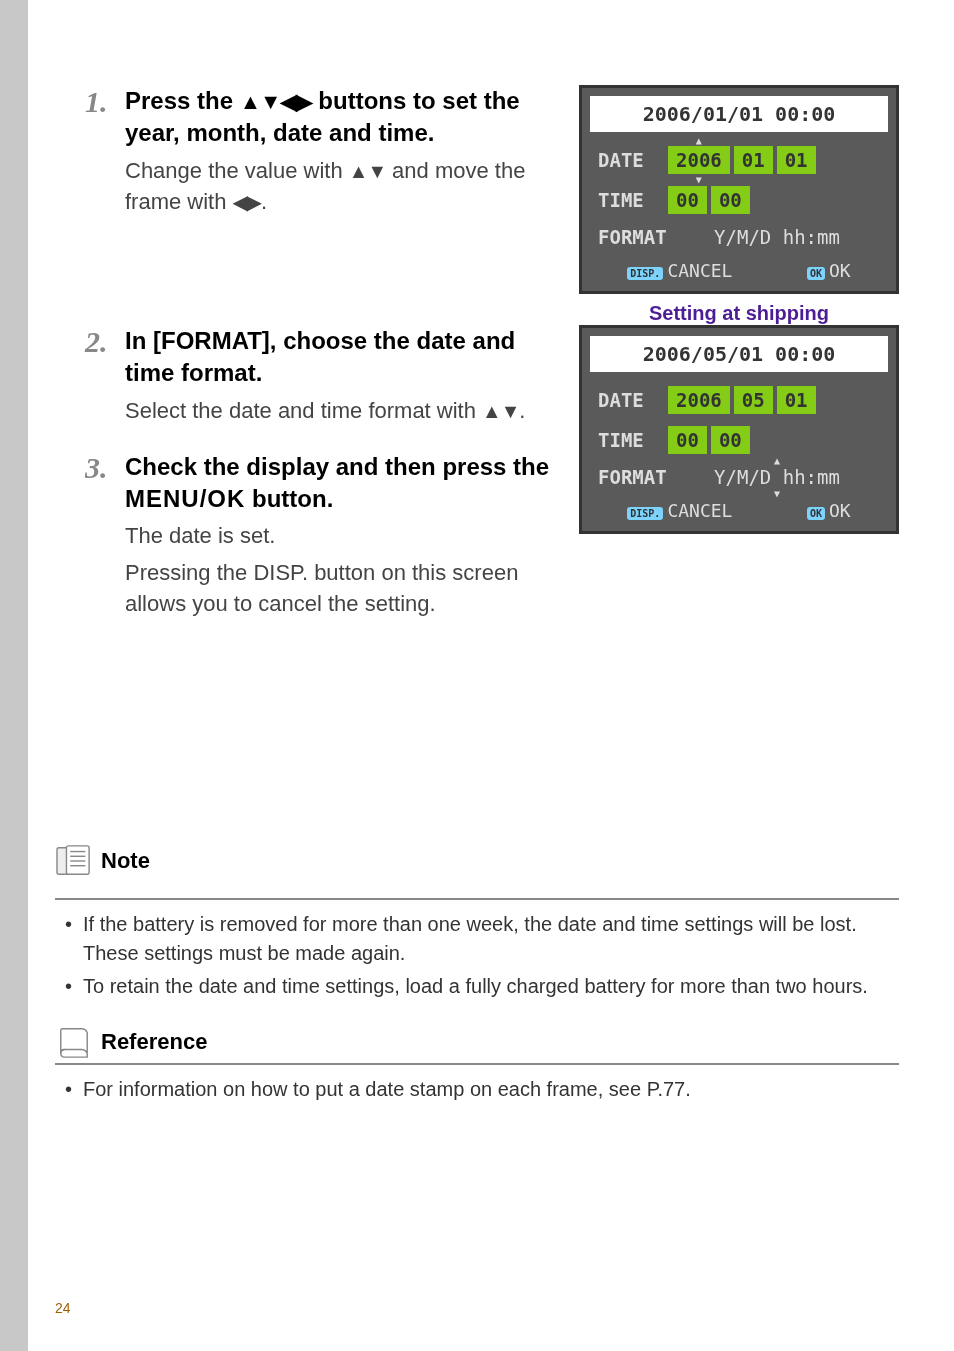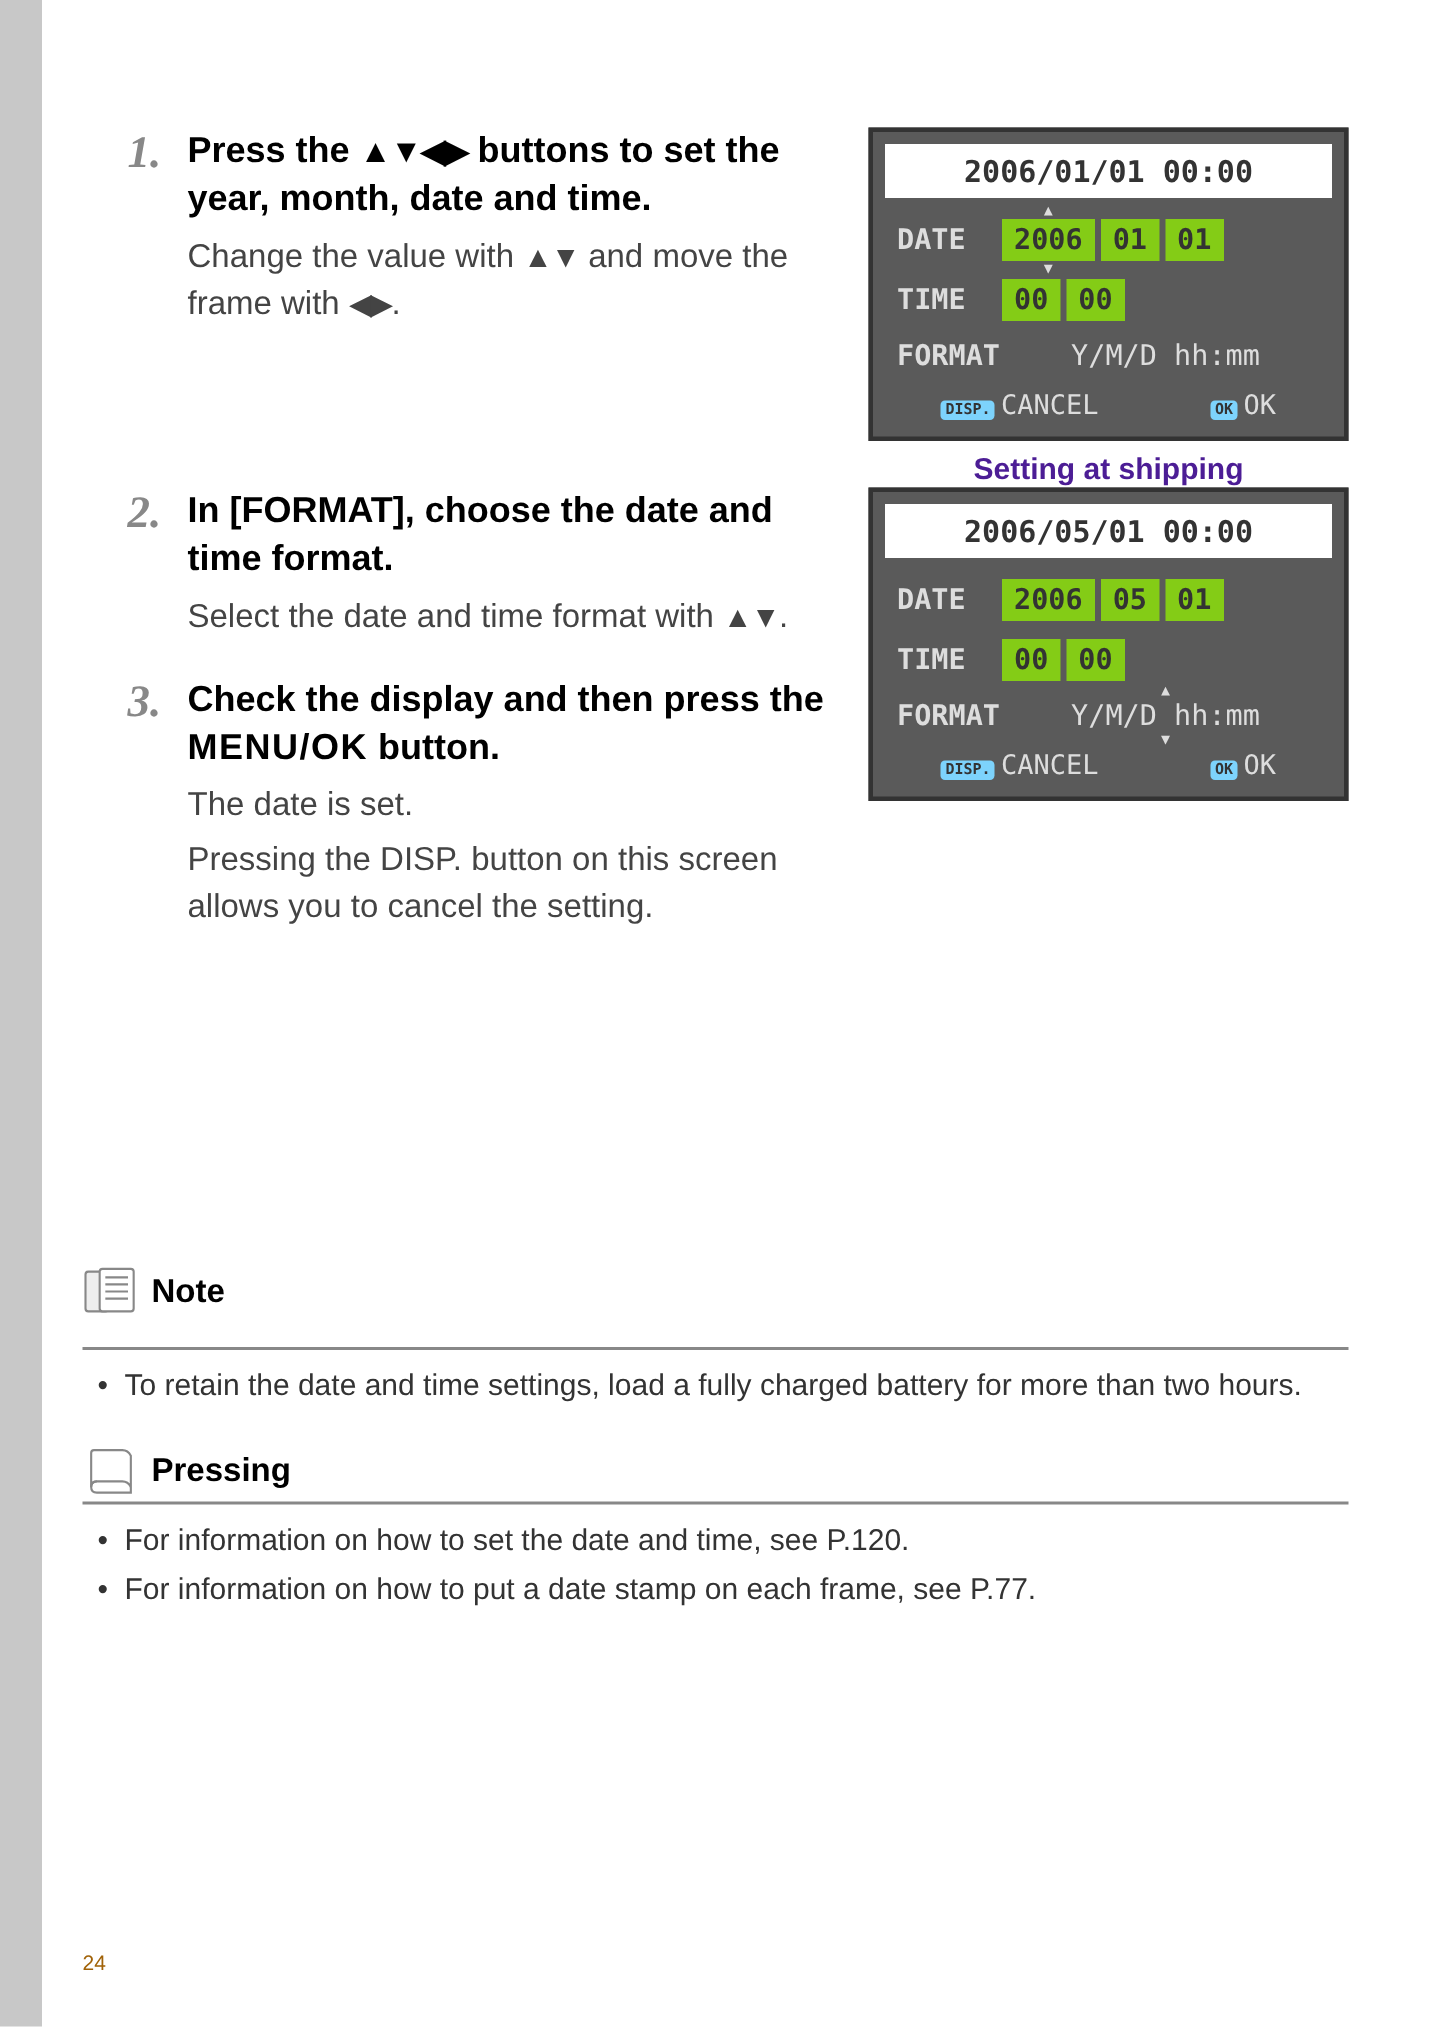--- a/index.html
+++ b/index.html
@@ -405,33 +405,33 @@
         <rect x="2" y="4" width="16" height="28" rx="2" fill="#eee" stroke="#888" stroke-width="1.5"></rect>
         <rect x="12" y="2" width="24" height="30" rx="2" fill="#fff" stroke="#888" stroke-width="1.5"></rect>
         <line x1="16" y1="8" x2="32" y2="8" stroke="#888" stroke-width="1.5"></line>
         <line x1="16" y1="13" x2="32" y2="13" stroke="#888" stroke-width="1.5"></line>
         <line x1="16" y1="18" x2="32" y2="18" stroke="#888" stroke-width="1.5"></line>
         <line x1="16" y1="23" x2="32" y2="23" stroke="#888" stroke-width="1.5"></line>
       </svg>
       <span class="note-title">Note</span>
     </div>
     <ul class="bullet-list">
+      <li>If the battery is removed for more than one week, the date and time settings will be lost. These settings must be made again.</li>
       <li>To retain the date and time settings, load a fully charged battery for more than two hours.</li>
     </ul>
   </div>
 
   <div class="ref-section">
     <div class="ref-header">
       <svg class="ref-icon-svg" viewBox="0 0 40 36">
         <path d="M 6 30 L 6 6 Q 6 4 8 4 L 28 4 Q 32 4 34 8 L 34 30 Q 32 26 28 26 L 10 26 Q 6 26 6 30 Z" fill="#fff" stroke="#888" stroke-width="1.5"></path>
         <path d="M 10 26 Q 6 26 6 30 Q 6 34 10 34 L 34 34 L 34 30" fill="none" stroke="#888" stroke-width="1.5"></path>
       </svg>
-      <span class="note-title">Pressing</span>
+      <span class="note-title">Reference</span>
     </div>
     <ul class="bullet-list">
-      <li>For information on how to set the date and time, see P.120.</li>
       <li>For information on how to put a date stamp on each frame, see P.77.</li>
     </ul>
   </div>
 
 </div>
 
 <div class="page-num">24</div>
 
 </body></html>

